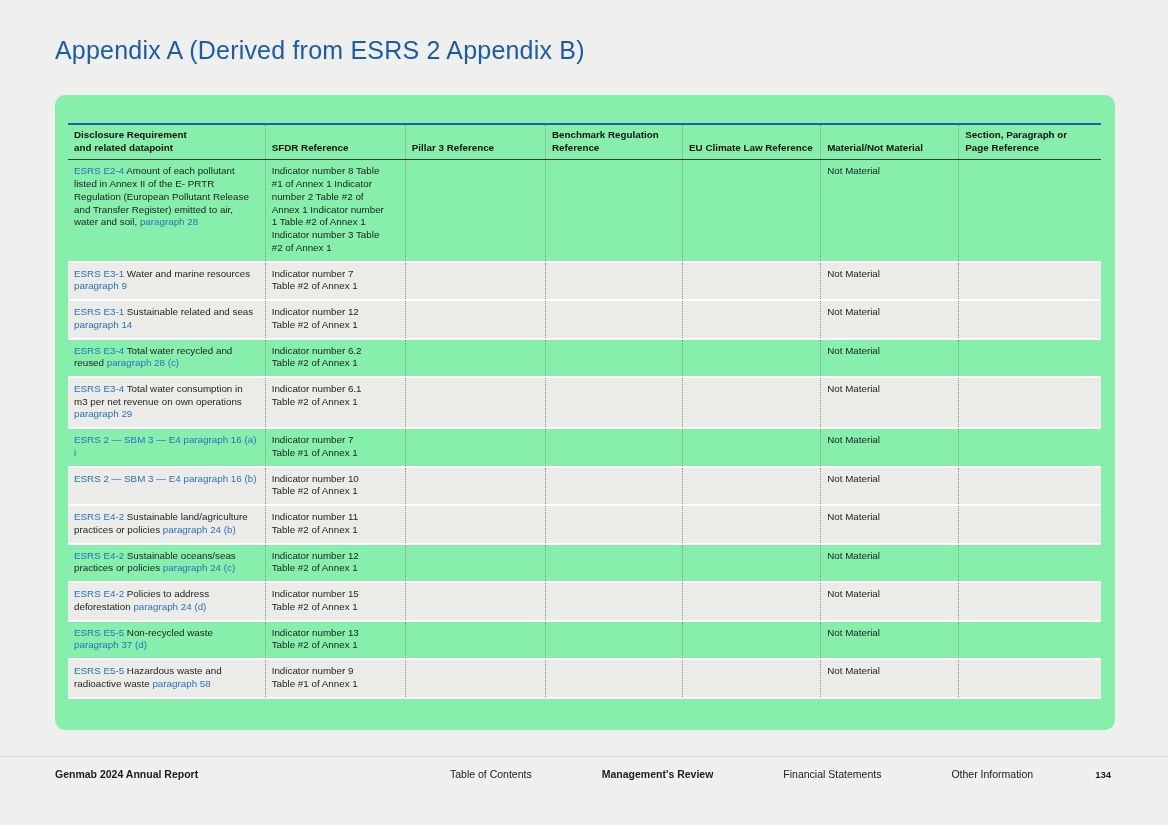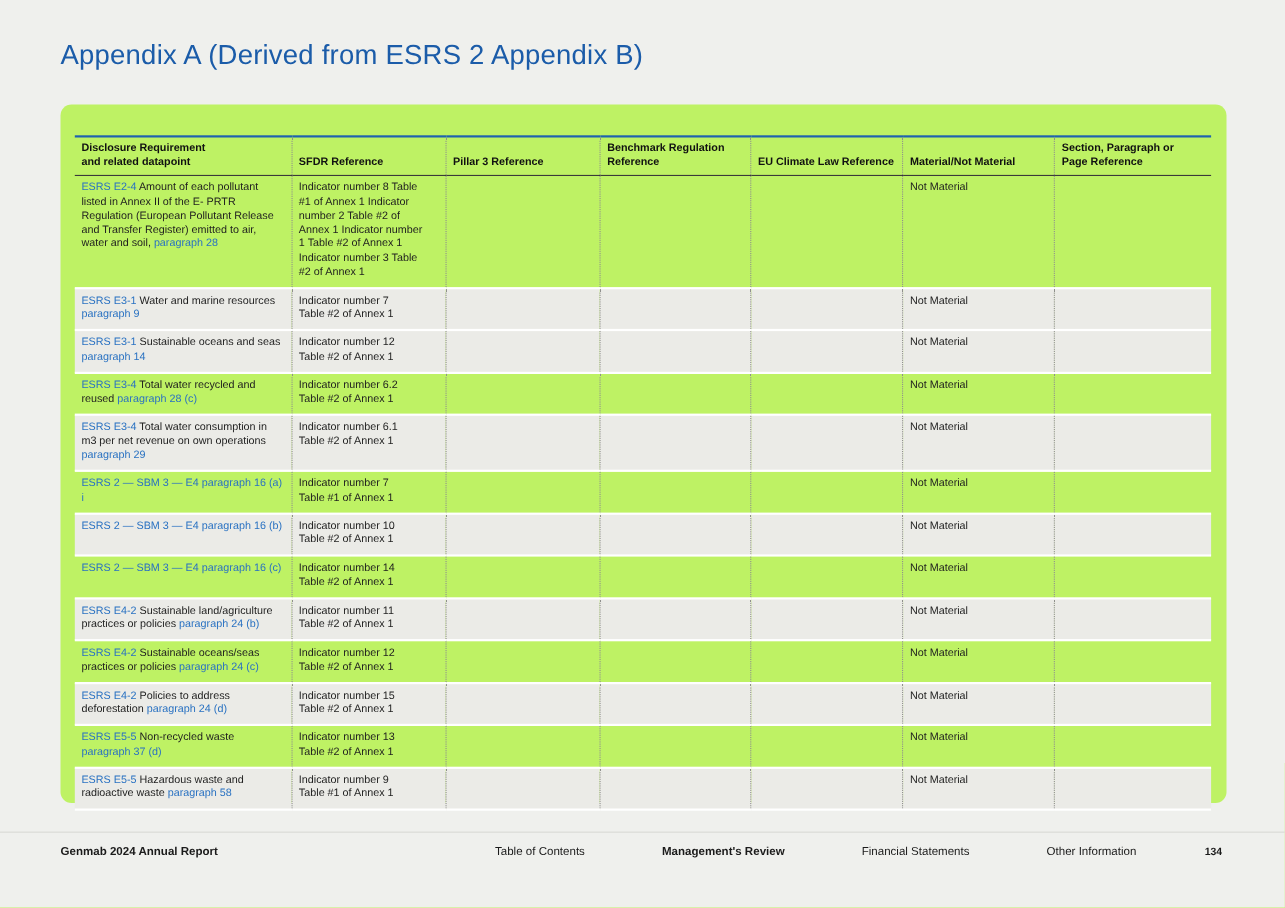--- a/index.html
+++ b/index.html
@@ -15,21 +15,21 @@
     font-size:25px;font-weight:normal;
     color:#1b5ca9;letter-spacing:0.2px;
   }
   .artifact-dot{
     position:absolute;left:295px;top:90px;
     font-size:9px;color:#555;
   }
   .card{
     position:absolute;left:55px;top:95px;
     width:1060px;height:635px;
-    background:#bef264;border-radius:10px;
+    background:#86efac;border-radius:10px;
     box-sizing:border-box;
     padding:28px 14px 0 13px;
   }
   table{
     width:100%;
     border-collapse:collapse;
     table-layout:fixed;
     font-size:9.8px;
     line-height:1.3;
   }
@@ -124,21 +124,21 @@
             <td><span class="link">ESRS E3-1</span><span> Water and marine resources </span><span class="link">paragraph 9</span></td>
             <td class="sfdr-cell">Indicator number 7
 Table #2 of Annex 1</td>
             <td></td>
             <td></td>
             <td></td>
             <td>Not Material</td>
             <td></td>
           </tr>
           <tr class="alt">
-            <td><span class="link">ESRS E3-1</span><span> Sustainable oceans and seas </span><span class="link">paragraph 14</span></td>
+            <td><span class="link">ESRS E3-1</span><span> Sustainable related and seas </span><span class="link">paragraph 14</span></td>
             <td class="sfdr-cell">Indicator number 12
 Table #2 of Annex 1</td>
             <td></td>
             <td></td>
             <td></td>
             <td>Not Material</td>
             <td></td>
           </tr>
           <tr>
             <td><span class="link">ESRS E3-4</span><span> Total water recycled and reused </span><span class="link">paragraph 28 (c)</span></td>
@@ -166,30 +166,20 @@
 Table #1 of Annex 1</td>
             <td></td>
             <td></td>
             <td></td>
             <td>Not Material</td>
             <td></td>
           </tr>
           <tr class="alt">
             <td><span class="link">ESRS 2 — SBM 3 — E4 </span><span class="link">paragraph 16 (b)</span></td>
             <td class="sfdr-cell">Indicator number 10
-Table #2 of Annex 1</td>
-            <td></td>
-            <td></td>
-            <td></td>
-            <td>Not Material</td>
-            <td></td>
-          </tr>
-          <tr>
-            <td><span class="link">ESRS 2 — SBM 3 — E4 </span><span class="link">paragraph 16 (c)</span></td>
-            <td class="sfdr-cell">Indicator number 14
 Table #2 of Annex 1</td>
             <td></td>
             <td></td>
             <td></td>
             <td>Not Material</td>
             <td></td>
           </tr>
           <tr class="alt">
             <td><span class="link">ESRS E4-2</span><span> Sustainable land/agriculture practices or policies </span><span class="link">paragraph 24 (b)</span></td>
             <td class="sfdr-cell">Indicator number 11

